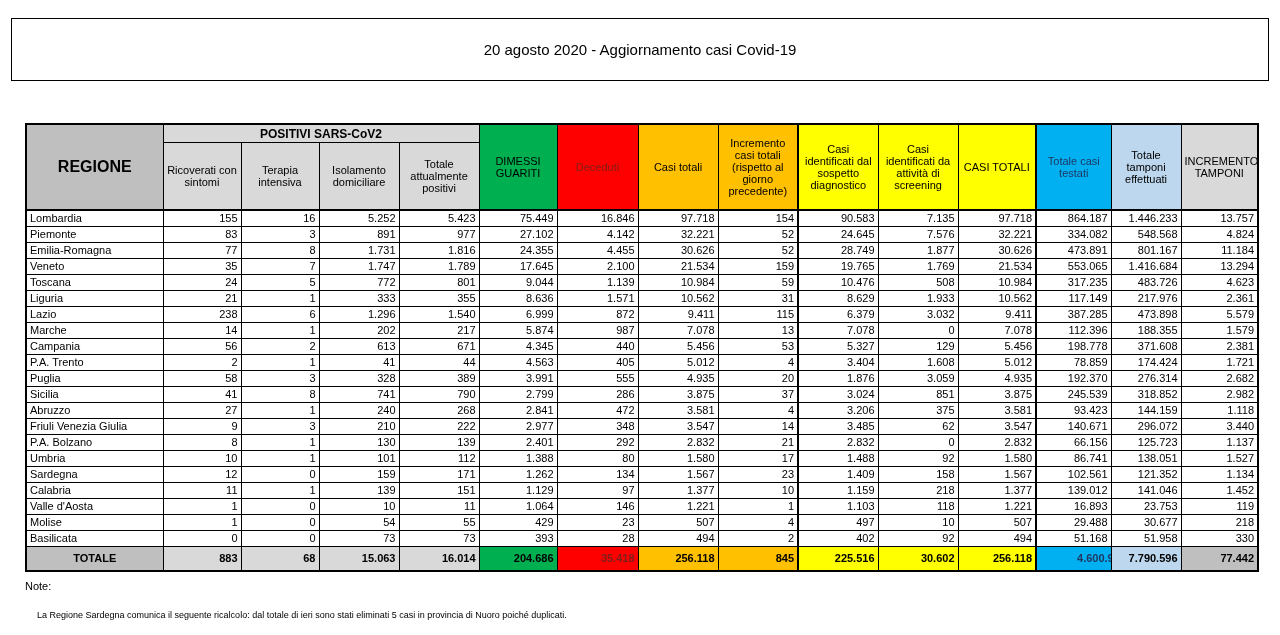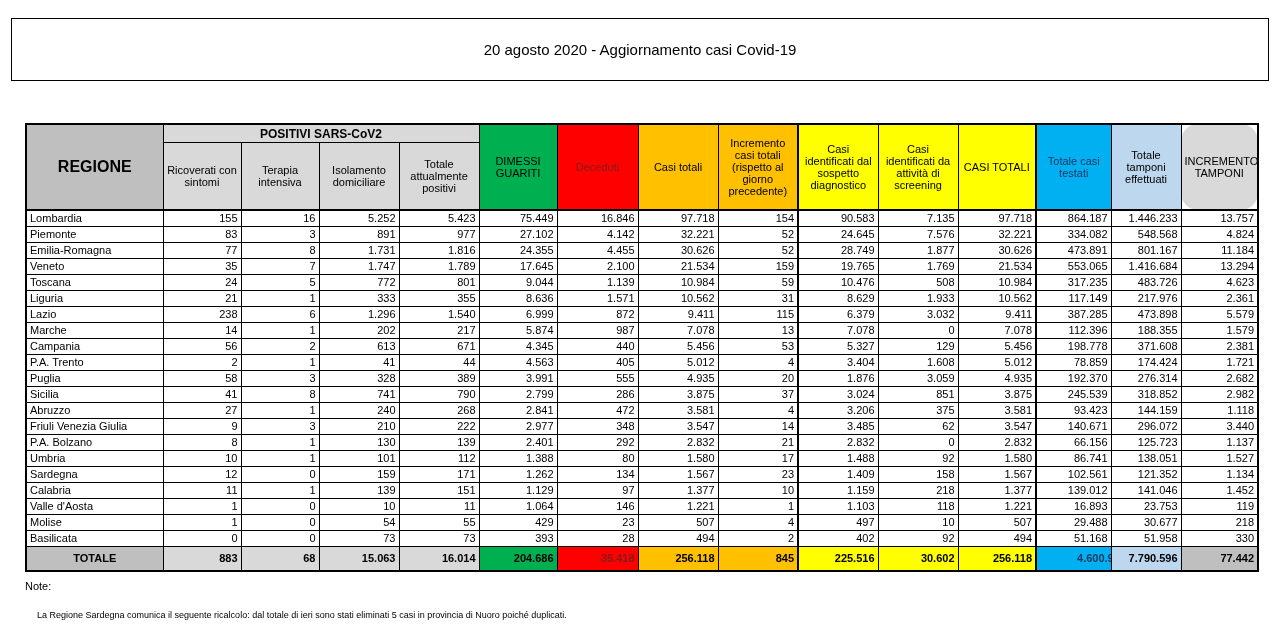--- a/index.html
+++ b/index.html
@@ -29,21 +29,21 @@
   thead th{border-bottom-width:2px;}
   th.regione{background:var(--gray);font-weight:bold;font-size:16px;}
   th.positivi-group{background:var(--lightgray);font-weight:bold;font-size:12px;border-bottom-width:1px;}
   th.sub{background:var(--lightgray);}
   th.h-guariti{background:var(--green);}
   th.h-deceduti{background:var(--red);color:var(--darkred);}
   th.h-orange{background:var(--orange);}
   th.h-yellow{background:var(--yellow);}
   th.h-cyan{background:var(--cyan);color:var(--navy);}
   th.h-lblue{background:var(--lightblue);}
-  th.h-increm{background:var(--lightgray);border-radius:17px;}
+  th.h-increm{background:var(--lightgray);}
   .thickL{border-left:2px solid #000 !important;}
   tbody td{height:15px;line-height:15px;text-align:right;background:#fff;}
   tbody td.region{text-align:left;}
   tr.total-row td{
     height:23px;line-height:23px;font-weight:bold;
   }
   tr.total-row td:nth-child(1){background:var(--gray);text-align:center;}
   tr.total-row td:nth-child(n+2):nth-child(-n+5){background:var(--lightgray);}
   tr.total-row td:nth-child(6){background:var(--green);}
   tr.total-row td:nth-child(7){background:var(--red);color:var(--darkred);}

